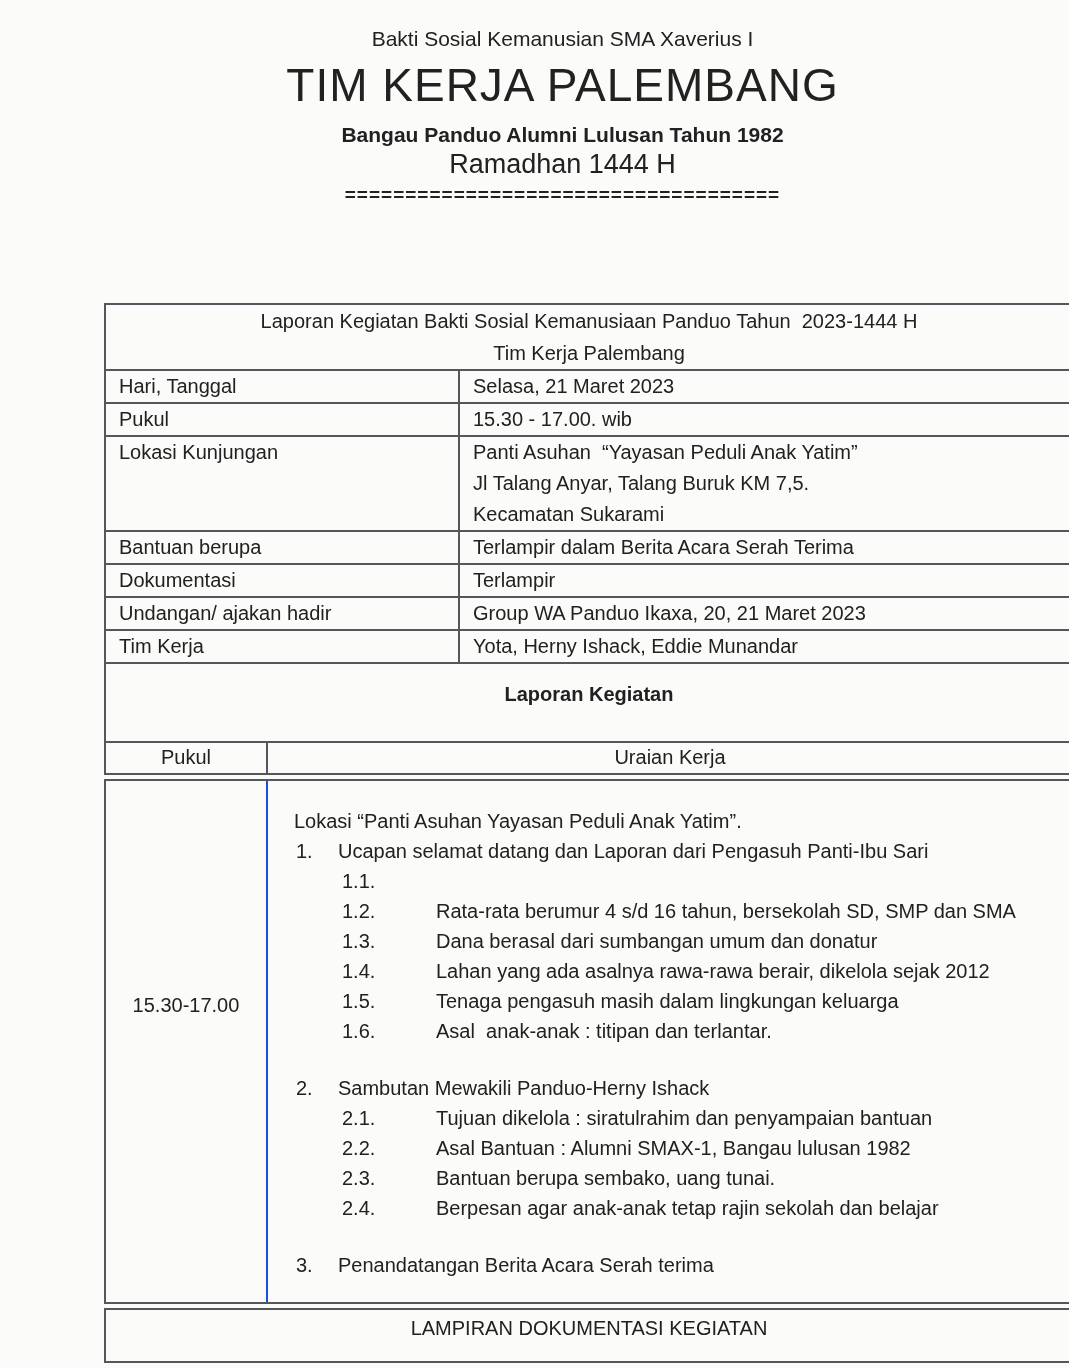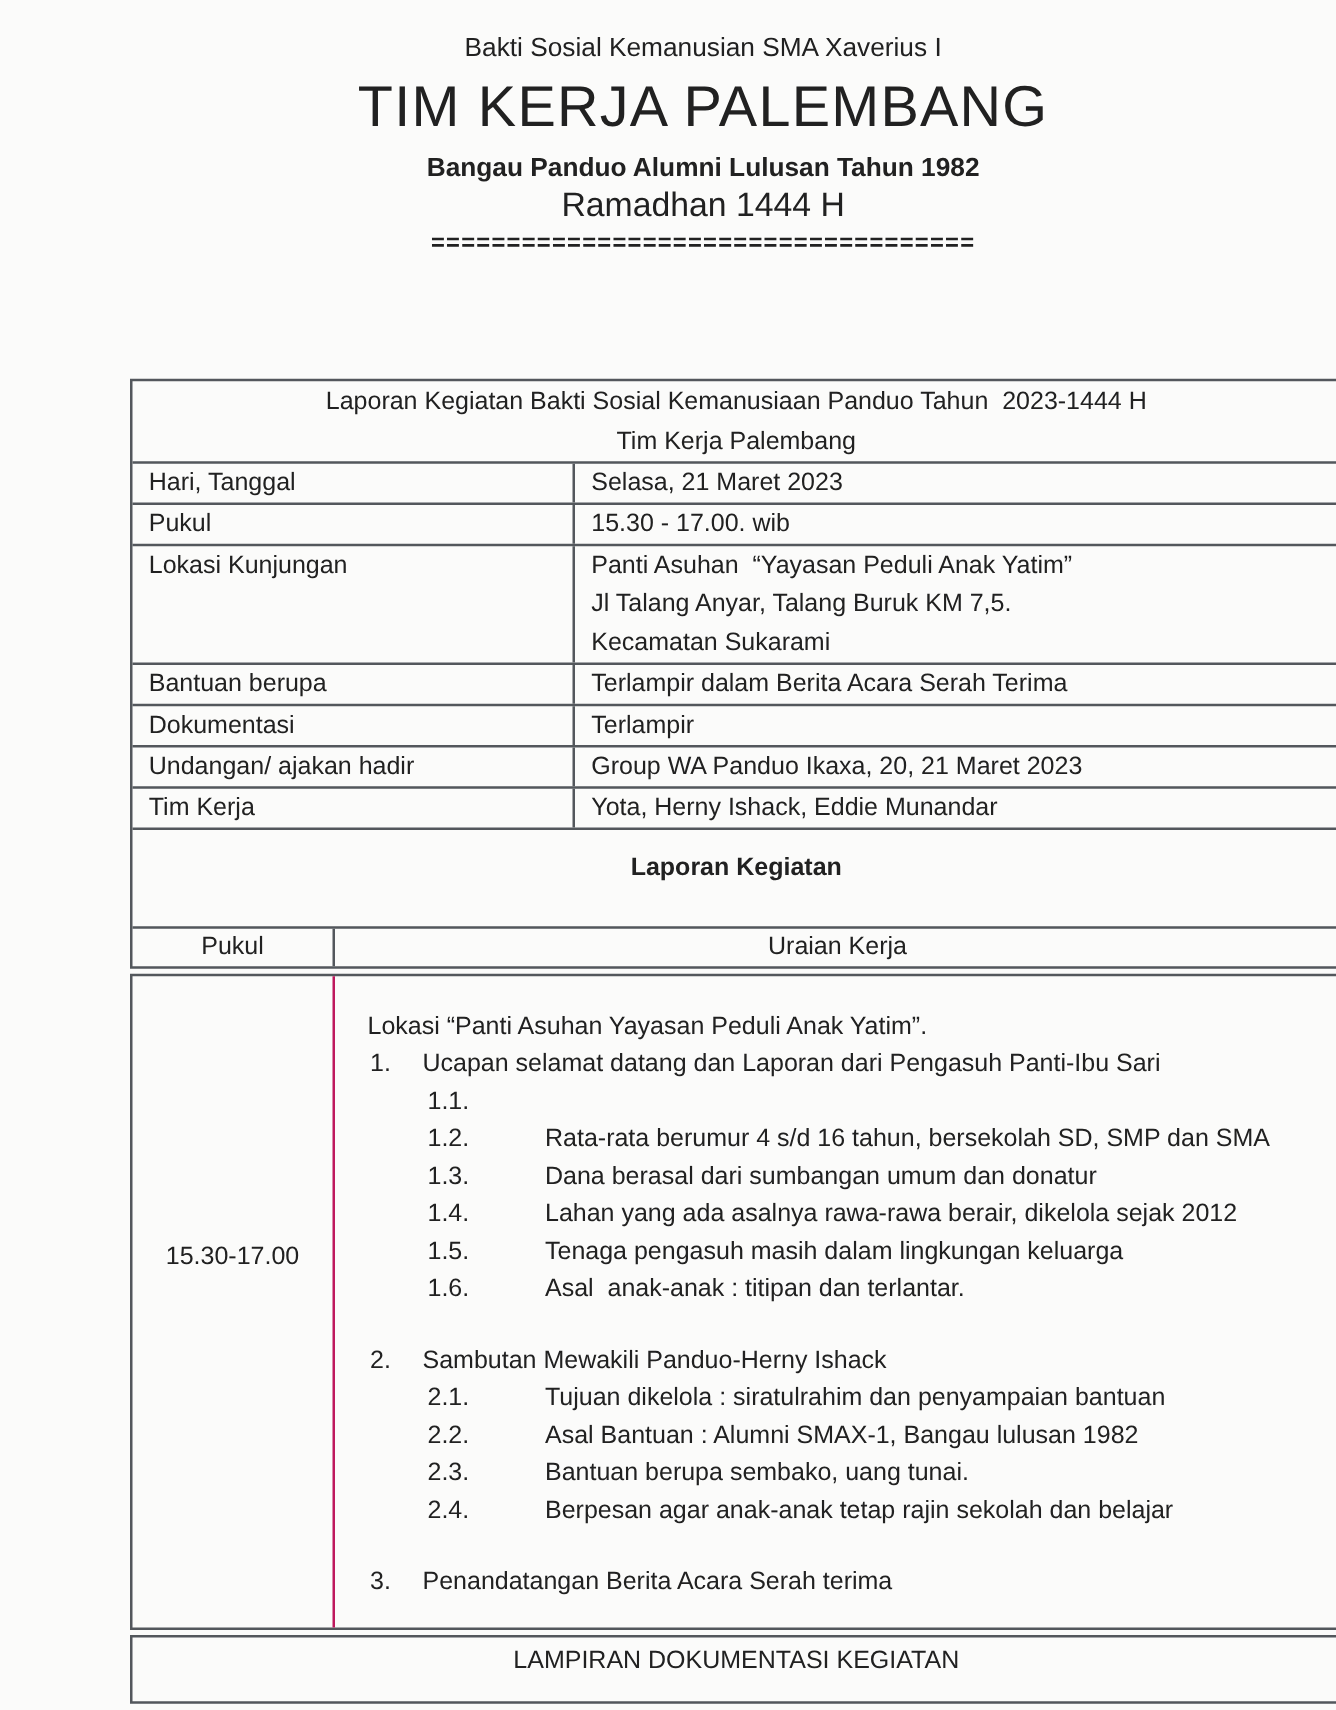--- a/index.html
+++ b/index.html
@@ -32,21 +32,21 @@
   .kv-label { width: 354px; flex: 0 0 354px; border-right: 2px solid #53575c; padding: 0 6px 0 13px; line-height: 31px; }
   .kv-value { flex: 1; padding: 0 8px 0 13px; line-height: 31px; white-space: pre-wrap; }
 
   .t-section { text-align: center; font-weight: bold; padding: 19px 0 35px 0; border-bottom: 2px solid #53575c; }
 
   .sub-header { display: flex; }
   .sub-col1 { width: 162px; flex: 0 0 162px; border-right: 2px solid #53575c; text-align: center; padding: 3px 0 4px 0; }
   .sub-col2 { flex: 1; text-align: center; padding: 3px 0 4px 0; }
 
   .content-row { display: flex; }
-  .time-cell { width: 162px; flex: 0 0 162px; border-right: 2px solid #be185d;
+  .time-cell { width: 162px; flex: 0 0 162px; border-right: 2px solid #1d4ed8;
                display: flex; align-items: center; justify-content: center; padding-bottom: 72px; }
   .uraian-cell { flex: 1; padding: 25px 14px 22px 13px; }
   .line { display: flex; line-height: 30px; white-space: pre-wrap; }
   .line.lv0 { padding-left: 13px; }
   .line.lv1 { padding-left: 15px; }
   .line.lv1 .num { width: 42px; flex: 0 0 42px; }
   .line.lv2 { padding-left: 61px; gap: 48px; }
   .line.lv2 .num { width: 46px; flex: 0 0 46px; }
   .line.gap { margin-top: 27px; }
 

